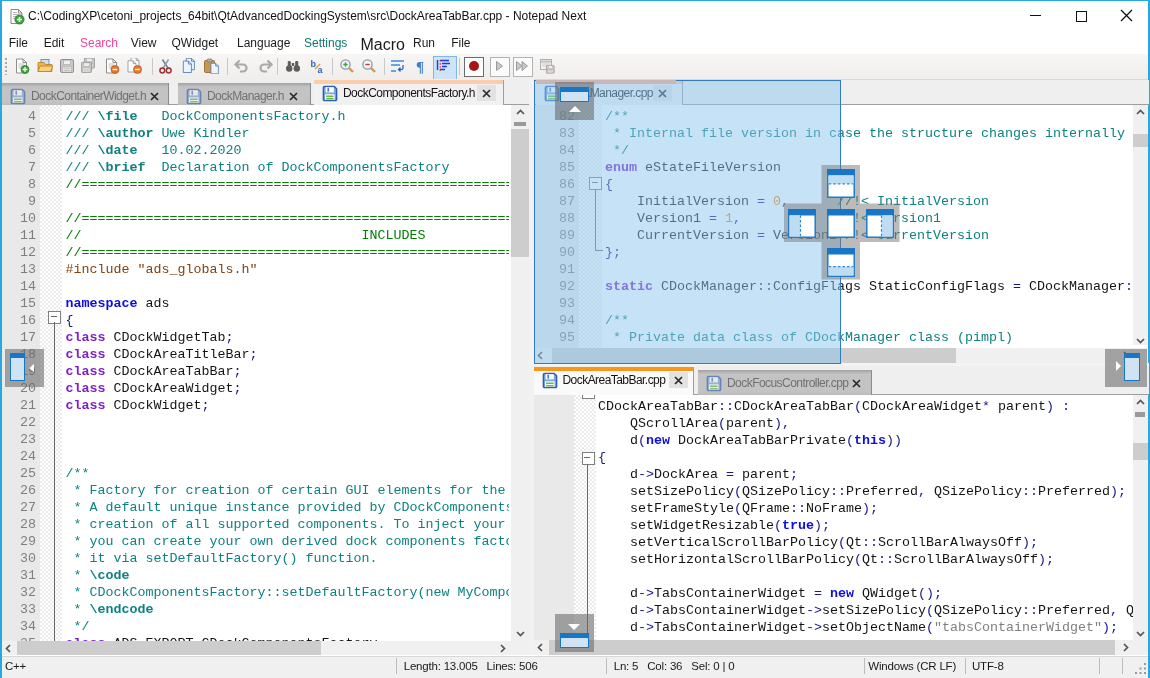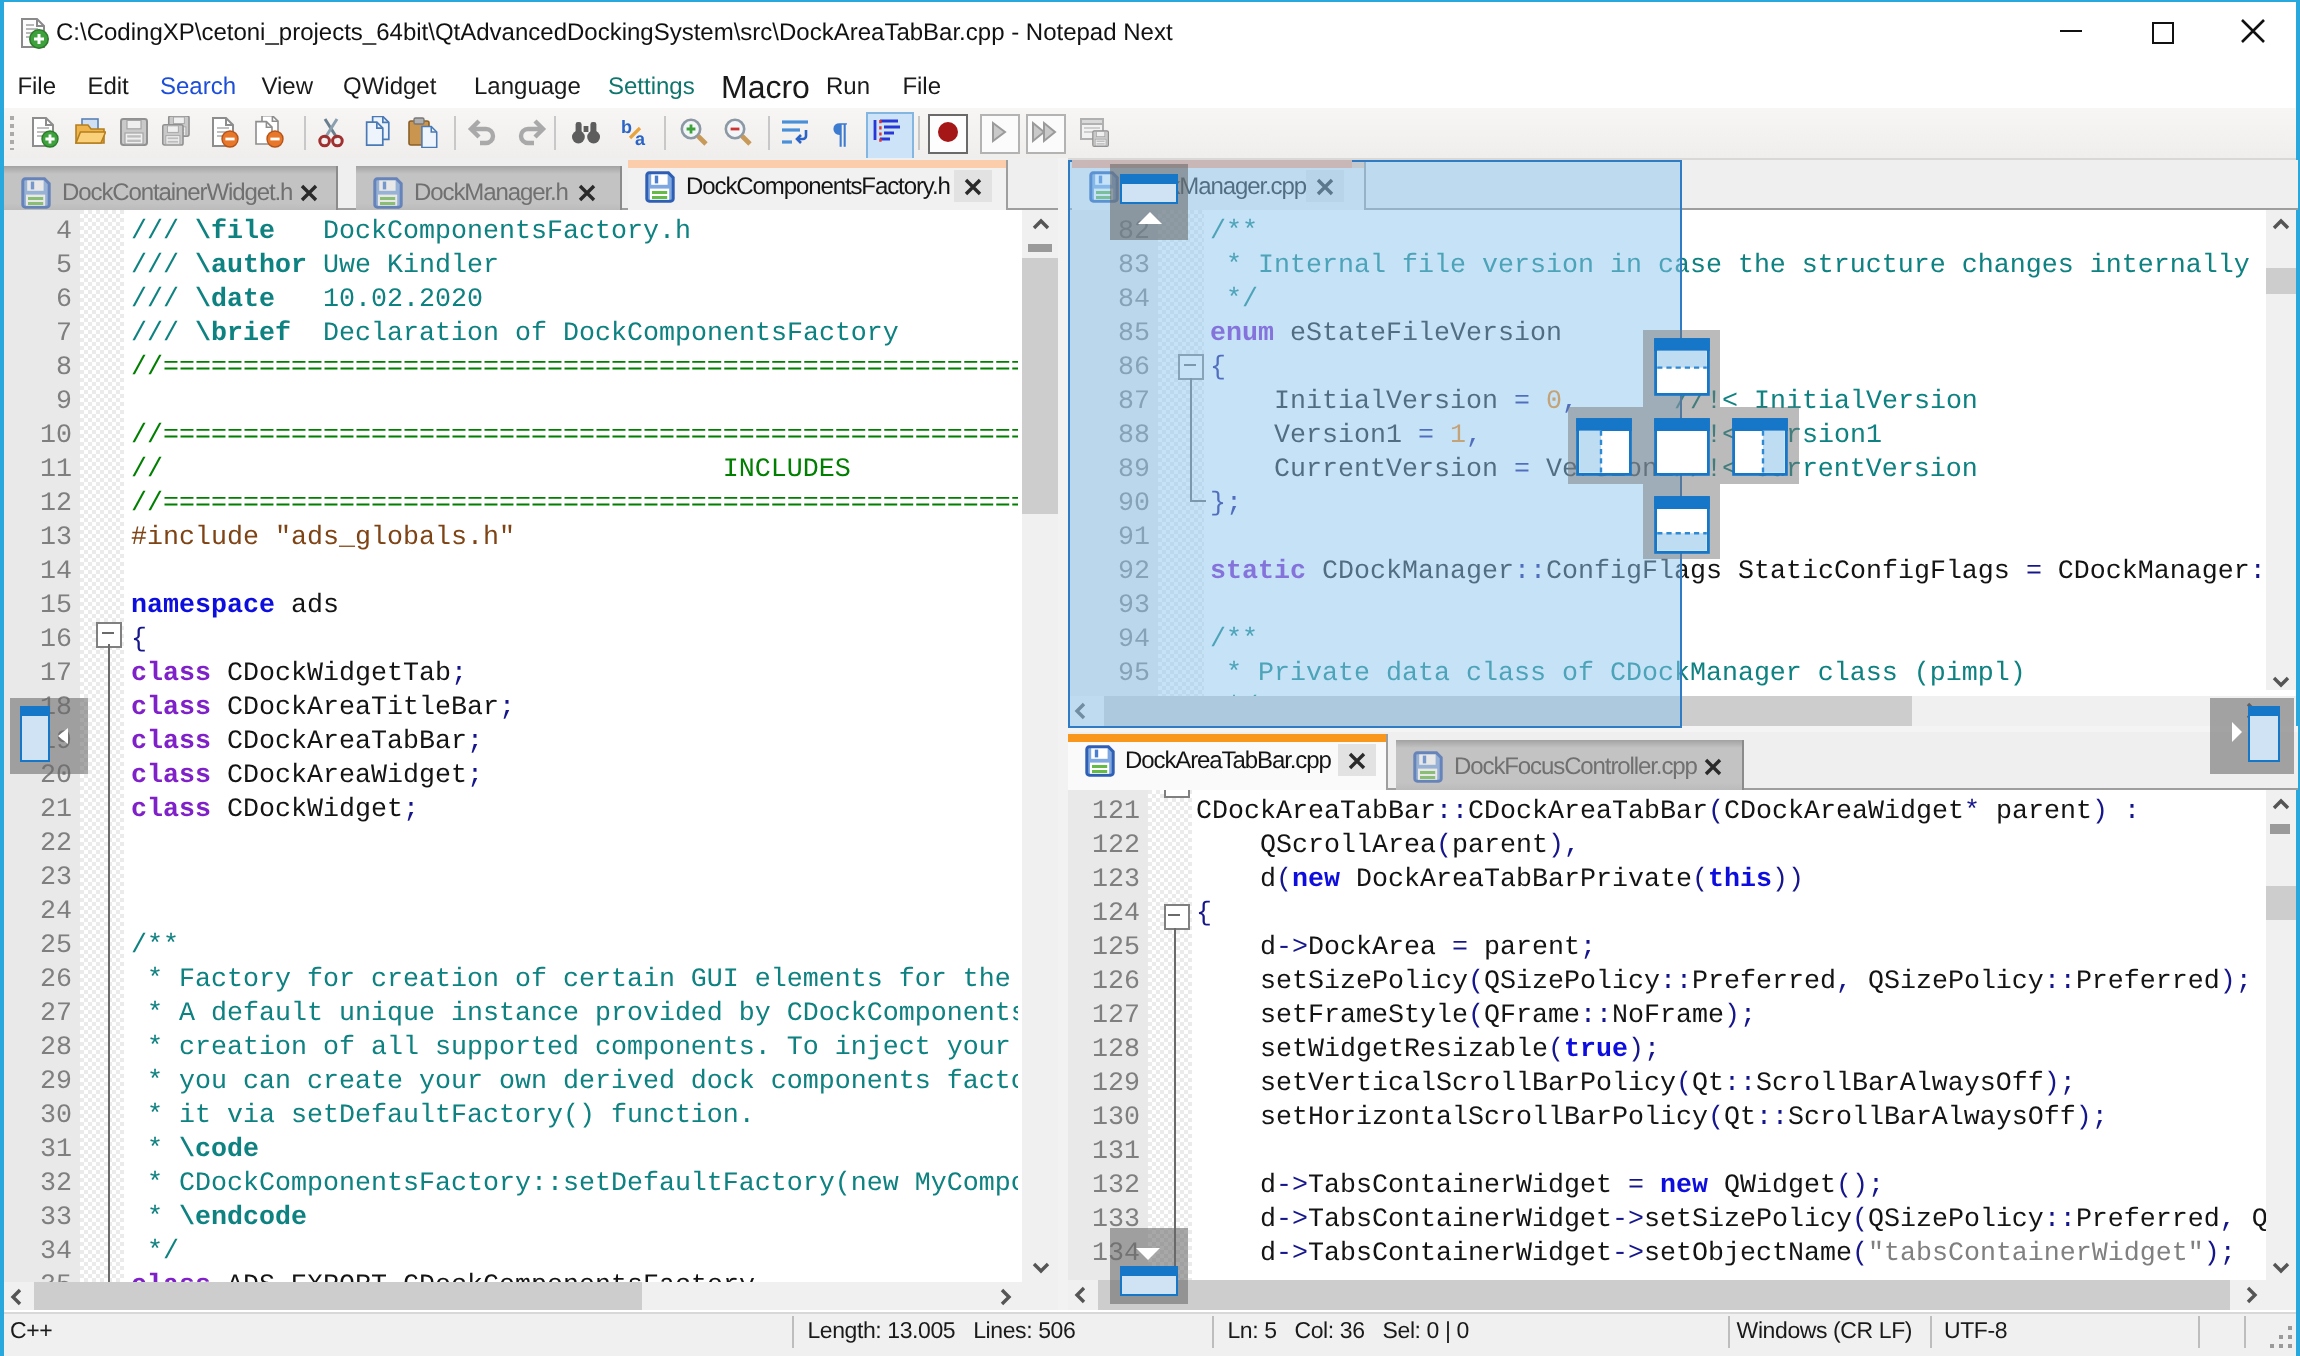--- a/index.html
+++ b/index.html
@@ -39,21 +39,21 @@
   </svg>
 <div class="abs" style="left:28px;top:9px;font-size:12px;color:#111">C:\CodingXP\cetoni_projects_64bit\QtAdvancedDockingSystem\src\DockAreaTabBar.cpp - Notepad Next</div>
 <div class="abs" style="left:1030px;top:15px;width:11px;height:1.4px;background:#111"></div>
 <div class="abs" style="left:1076px;top:11px;width:9px;height:9px;border:1.3px solid #111"></div>
 <svg class="abs" style="left:1120px;top:9px" width="13" height="13" viewBox="0 0 13 13">
 <path d="M1 1 L12 12 M12 1 L1 12" stroke="#111" stroke-width="1.3"></path>
   </svg>
 <div class="abs" style="left:2px;top:32px;width:1146px;height:22px;background:#fff"></div>
 <div class="abs" style="left:8.7px;top:36px;font-size:12px;color:#1a1a1a">File</div>
 <div class="abs" style="left:43.7px;top:36px;font-size:12px;color:#1a1a1a">Edit</div>
-<div class="abs" style="left:80px;top:36px;font-size:12px;color:#1d4ed8">Search</div>
+<div class="abs" style="left:80px;top:36px;font-size:12px;color:#ec4899">Search</div>
 <div class="abs" style="left:130.7px;top:36px;font-size:12px;color:#1a1a1a">View</div>
 <div class="abs" style="left:171.5px;top:36px;font-size:12px;color:#1a1a1a">QWidget</div>
 <div class="abs" style="left:237px;top:36px;font-size:12px;color:#1a1a1a">Language</div>
 <div class="abs" style="left:304px;top:36px;font-size:12px;color:#0f766e">Settings</div>
 <div class="abs" style="left:360.5px;top:36px;font-size:16px;color:#1a1a1a">Macro</div>
 <div class="abs" style="left:413px;top:36px;font-size:12px;color:#1a1a1a">Run</div>
 <div class="abs" style="left:451.2px;top:36px;font-size:12px;color:#1a1a1a">File</div>
 <div class="abs" style="left:2px;top:54px;width:1146px;height:25px;background:linear-gradient(#f7f6f5,#efeeed);border-bottom:1px solid #d9d8d7"></div>
 <div class="abs" style="left:5px;top:58px;width:2px;height:17px;background-image:repeating-linear-gradient(#aaa 0 2px,transparent 2px 4px)"></div>
 <div class="abs" style="left:152px;top:58px;width:1px;height:17px;background:#c8c8c8"></div>
@@ -369,21 +369,20 @@
       <rect x="4.0" y="10.5" width="7.6" height="1.5" fill="#66bb44"></rect>
       <rect x="4.0" y="13.0" width="7.6" height="1.5" fill="#66bb44"></rect>
     </svg></div>
 <div class="abs tabtxt" style="left:727px;top:375.5px;color:#707070">DockFocusController.cpp</div>
 <svg class="abs" style="left:852px;top:378.5px" width="9" height="9" viewBox="0 0 9 9">
     <path d="M1 1 L8 8 M8 1 L1 8" stroke="#2a2a2a" stroke-width="1.7"></path>
   </svg>
 <div class="abs" style="left:534px;top:394.5px;width:598.5px;height:245.5px;background:#fff;overflow:hidden">
     <div class="abs" style="left:0px;top:0;width:40px;height:245.5px;background:#e9e9e9"></div>
     <div class="abs checker" style="left:40px;top:0;width:22px;height:245.5px"></div>
-    <div class="abs mono ln" style="left:0px;top:3.0px;width:36px;text-align:right">121<br>122<br>123<br>124<br>125<br>126<br>127<br>128<br>129<br>130<br>131<br>132<br>133<br>134</div>
     <div class="abs mono" style="left:64px;top:3.0px"><span class="df">CDockAreaTabBar</span><span class="op">::</span><span class="df">CDockAreaTabBar</span><span class="op">(</span><span class="df">CDockAreaWidget</span><span class="op">*</span><span class="df"> parent</span><span class="op">)</span><span class="df"> </span><span class="op">:</span><br><span class="df">    QScrollArea</span><span class="op">(</span><span class="df">parent</span><span class="op">),</span><br><span class="df">    d</span><span class="op">(</span><span class="kw">new</span><span class="df"> DockAreaTabBarPrivate</span><span class="op">(</span><span class="kw">this</span><span class="op">))</span><br><span class="op">{</span><br><span class="df">    d</span><span class="op">-&gt;</span><span class="df">DockArea </span><span class="op">=</span><span class="df"> parent</span><span class="op">;</span><br><span class="df">    setSizePolicy</span><span class="op">(</span><span class="df">QSizePolicy</span><span class="op">::</span><span class="df">Preferred</span><span class="op">,</span><span class="df"> QSizePolicy</span><span class="op">::</span><span class="df">Preferred</span><span class="op">);</span><br><span class="df">    setFrameStyle</span><span class="op">(</span><span class="df">QFrame</span><span class="op">::</span><span class="df">NoFrame</span><span class="op">);</span><br><span class="df">    setWidgetResizable</span><span class="op">(</span><span class="kw">true</span><span class="op">);</span><br><span class="df">    setVerticalScrollBarPolicy</span><span class="op">(</span><span class="df">Qt</span><span class="op">::</span><span class="df">ScrollBarAlwaysOff</span><span class="op">);</span><br><span class="df">    setHorizontalScrollBarPolicy</span><span class="op">(</span><span class="df">Qt</span><span class="op">::</span><span class="df">ScrollBarAlwaysOff</span><span class="op">);</span><br>&nbsp;<br><span class="df">    d</span><span class="op">-&gt;</span><span class="df">TabsContainerWidget </span><span class="op">=</span><span class="df"> </span><span class="kw">new</span><span class="df"> QWidget</span><span class="op">();</span><br><span class="df">    d</span><span class="op">-&gt;</span><span class="df">TabsContainerWidget</span><span class="op">-&gt;</span><span class="df">setSizePolicy</span><span class="op">(</span><span class="df">QSizePolicy</span><span class="op">::</span><span class="df">Preferred</span><span class="op">,</span><span class="df"> QSizePolicy</span><br><span class="df">    d</span><span class="op">-&gt;</span><span class="df">TabsContainerWidget</span><span class="op">-&gt;</span><span class="df">setObjectName</span><span class="op">(</span><span class="st">"tabsContainerWidget"</span><span class="op">);</span></div>
   </div>
 <div class="abs" style="left:581.5px;top:394.5px;width:11px;height:3.5px;background:#fff;border:1px solid #808080;border-top:none"></div>
 <div class="abs" style="left:581.5px;top:451.5px;width:11px;height:11px;background:#fff;border:1px solid #808080"></div>
 <div class="abs" style="left:584.0px;top:456.5px;width:6px;height:1.4px;background:#6a6a6a"></div>
 <div class="abs" style="left:587px;top:463.5px;width:1px;height:176.5px;background:#6a6a6a"></div>
 <div class="abs sbtrack" style="left:1132.5px;top:394.5px;width:15.5px;height:245.5px"></div>
 <svg class="abs" style="left:1135px;top:397px;transform:rotate(0deg)" width="11" height="11" viewBox="0 0 11 11">
     <path d="M2 7 L5.5 3.5 L9 7" fill="none" stroke="#555" stroke-width="1.7"></path>
   </svg>

